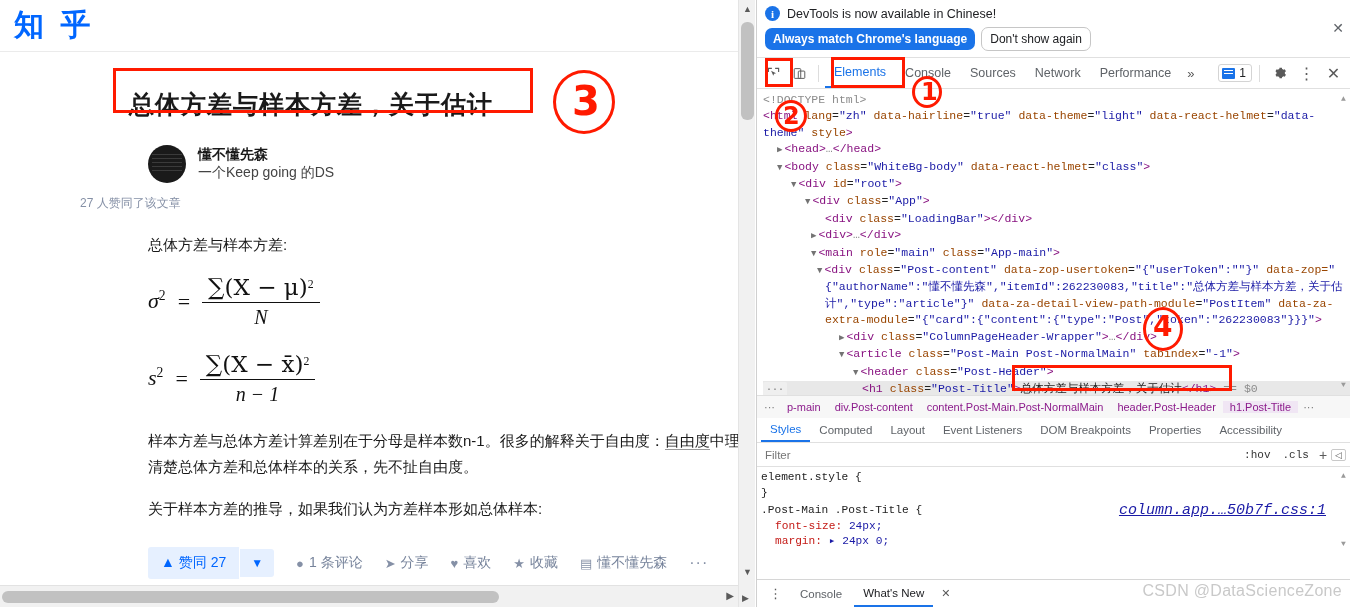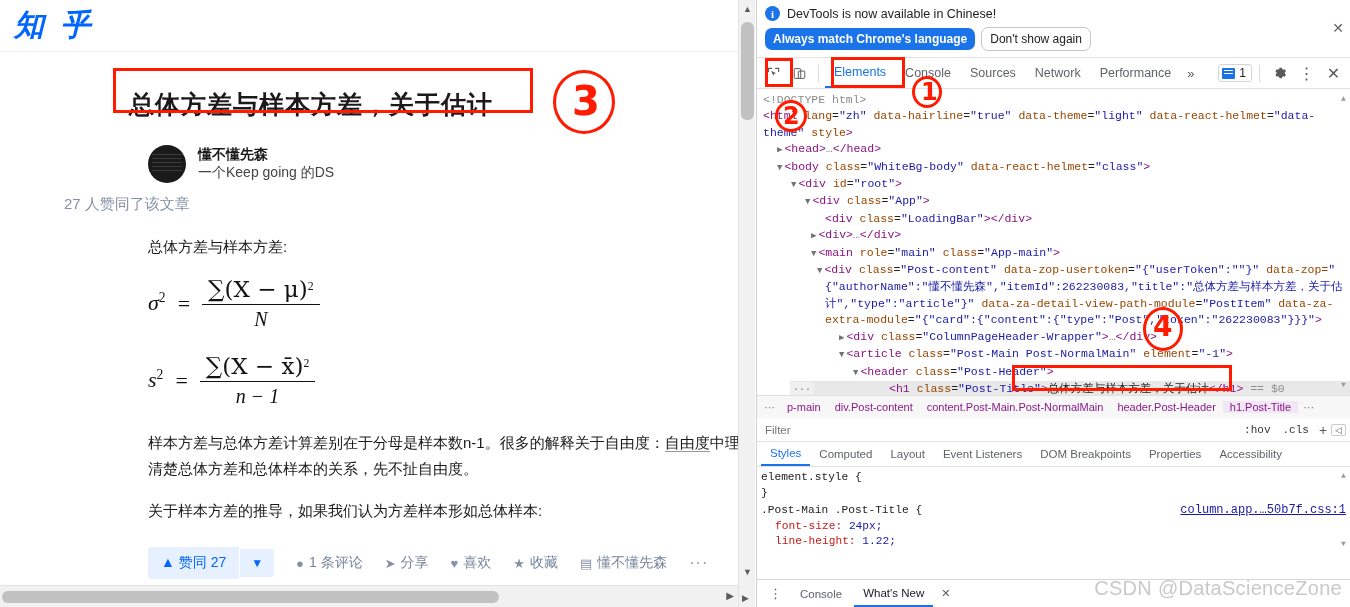--- a/index.html
+++ b/index.html
@@ -5,32 +5,32 @@
   * { box-sizing: border-box; }
   html, body { margin:0; padding:0; }
   body {
     width:1350px; height:607px;
     font-family:"Liberation Sans", sans-serif;
     background:#fff; overflow:hidden; position:relative;
   }
   
   #page { position:absolute; left:0; top:0; width:738px; height:607px; background:#fff; overflow:hidden; }
   #zh-header { height:52px; border-bottom:1px solid #ebebeb; display:flex; align-items:center; padding-left:14px; }
-  #zh-logo { color:#0066ff; font-size:30px; font-weight:700; letter-spacing:3px; font-family:"DejaVu Sans", sans-serif;font-style:italic; }
+  #zh-logo { color:#0066ff; font-size:30px; font-weight:700; letter-spacing:3px; font-family:"DejaVu Sans", sans-serif; }
   #zh-body { padding:16px 0 0 0; }
   .art-title-wrap { margin:10px 0 0 115px; width:420px; }
   .art-title { font-size:25px; font-weight:700; color:#1a1a1a; letter-spacing:1px; padding:10px 14px; }
   .author-row { display:flex; align-items:center; margin:14px 0 0 148px; }
   .avatar { width:38px; height:38px; border-radius:50%; background:#1a1a1a; position:relative; overflow:hidden; flex:none; }
   .avatar::after{ content:""; position:absolute; left:4px; top:9px; width:30px; height:20px;
     background:repeating-linear-gradient(to bottom, #555 0 1px, transparent 1px 4px); opacity:.55;}
   .author-text { margin-left:12px; }
   .author-name { font-size:14px; font-weight:700; color:#1a1a1a; line-height:17px; }
   .author-bio { font-size:14px; color:#444; line-height:19px; }
-  .votes-line { margin:12px 0 0 64px; font-size:15px; color:#8590a6; }
+  .votes-line { margin:12px 0 0 80px; font-size:12px; color:#8590a6; }
   .p-text { margin:20px 0 0 148px; font-size:15px; color:#1a1a1a; line-height:26px; width:600px; }
   .p-text .ul { border-bottom:1px solid #999; }
   .formula { margin:16px 3px 0 148px; font-family:"Liberation Serif", serif; color:#111; }
   .frac { display:inline-block; vertical-align:middle; text-align:center; }
   .frac .num { border-bottom:1.4px solid #111; padding:0 6px 2px 6px; display:block; }
   .frac .den { padding:3px 6px 0 6px; display:block; }
   .lhs { font-size:22px; font-style:italic; display:inline-block; vertical-align:middle; }
   .sumop { font-size:23px; font-family:"DejaVu Serif", serif; }
   .sup { font-size:.62em; vertical-align:super; font-style:normal; }
   .fnum { font-size:19px; }
@@ -77,60 +77,60 @@
   .msg-chip { display:flex; align-items:center; gap:4px; border:1px solid #d4d4d4; border-radius:3px; padding:1px 5px 1px 3px; }
   .msg-sq { width:13px; height:11px; background:#1a73e8; border-radius:1px; position:relative; }
   .msg-sq::after{content:"";position:absolute;left:2px;top:2px;width:9px;height:1.5px;background:#fff;box-shadow:0 3px 0 #fff;}
   .msg-n { font-size:12px; color:#202124; }
   
   #dom-tree { height:306px; overflow:hidden; padding:3px 0 0 6px; position:relative;
     font-family:"Liberation Mono", monospace; font-size:11.5px; line-height:16.4px; color:#222; }
   .tk { color:#881280; } .at { color:#994500; } .av { color:#1a1aa6; } .gry { color:#8c8c8c; } .txt { color:#222; }
   .tw { color:#737373; font-size:9px; margin-right:2px; }
   .row { white-space:pre-wrap; }
-  .hl-row { background:#e8e8e8;margin-left:27px; }
+  .hl-row { background:#e8e8e8; }
   .dots-badge { display:inline-block; background:#efefef; color:#777; font-size:10px; border-radius:2px; padding:0 3px; margin-right:3px;}
   
   #dt-crumb { height:23px; border-top:1px solid #e0e0e0; background:#f7f7f7; display:flex; align-items:center;
     font-size:11px; color:#8b1a8b; gap:0; padding-left:2px; overflow:hidden; }
   #dt-crumb .cb { padding:0 7px; white-space:nowrap; }
   #dt-crumb .cb.sel { background:#f0e6f4; }
   #dt-crumb .el { color:#777; padding:0 5px; }
   
   #st-tabs { height:25px; border-bottom:1px solid #e0e0e0; display:flex; align-items:center; padding-left:4px; }
   .st-tab { font-size:11.5px; color:#5f6368; padding:0 9px; height:24px; display:flex; align-items:center; }
   .st-tab.on { color:#1a73e8; border-bottom:2px solid #1a73e8; }
   #st-filter { height:24px; border-bottom:1px solid #e0e0e0; display:flex; align-items:center; padding:0 4px; }
   #st-filter .ph { font-size:11.5px; color:#757575; padding-left:4px; flex:1; }
   #st-filter .rg { font-family:"Liberation Mono", monospace; font-size:11px; color:#333; padding:0 6px; }
   #st-filter .plus { color:#5a5a5a; font-size:14px; padding:0 4px; }
   #st-filter .sidebtn { border:1px solid #c9c9c9; border-radius:2px; font-size:9px; color:#5a5a5a; padding:0 3px; }
   #st-body { font-family:"Liberation Mono", monospace; font-size:11.2px; line-height:15.5px;
     padding:3px 0 0 4px; height:85px; overflow:hidden; position:relative; }
   .cssel { color:#222; } .cprop { color:#c41a16; } .cval { color:#1a1aa6; }
-  .csrc { position:absolute; right:4px; color:#1a1aa6; text-decoration:underline; font-size:12px; }
+  .csrc { position:absolute; right:24px; color:#1a1aa6; text-decoration:underline; font-size:15px;font-style:italic; }
   .stsb { position:absolute; right:1px; top:0; width:9px; height:100%; }
   .stsb i { position:absolute; left:1px; color:#9a9a9a; font-size:8px; font-style:normal; }
   
   #dt-drawer { position:absolute; left:0; bottom:0; width:594px; height:28px; border-top:1px solid #d6d6d6;
     background:#fff; display:flex; align-items:center; padding-left:6px; gap:3px; }
   .dw-kebab { color:#5a5a5a; font-size:13px; padding:0 6px; letter-spacing:0; }
   .dw-tab { font-size:11.5px; color:#5f6368; padding:0 9px; height:27px; display:flex; align-items:center; }
   .dw-tab.on { color:#202124; border-bottom:2px solid #1a73e8; }
   .dw-x { font-size:11px; color:#5a5a5a; margin-left:5px; }
   
   .treesb { position:absolute; right:0; top:0; width:10px; height:100%; }
   .treesb i { position:absolute; left:1px; color:#9a9a9a; font-size:8px; font-style:normal; }
 
   
   .anno { position:absolute; pointer-events:none; }
   .rect { border:3px solid #ff1a00; }
   .circ { border:3px solid #ff1a00; border-radius:50%; }
   .hand { color:#ff1a00; font-family:"DejaVu Sans", sans-serif; font-weight:700; position:absolute; }
-  #watermark { position:absolute; right:8px; bottom:7px; font-size:20px; color:#c9c9c9;
+  #watermark { position:absolute; right:8px; bottom:7px; font-size:16px; color:#c9c9c9;
     font-family:"Liberation Sans", sans-serif; letter-spacing:.3px; }
 </style>
 </head>
 <body>
 
 <div id="page">
 
   <div id="zh-header">
     <div id="zh-logo">知 乎</div>
   </div>
@@ -284,21 +284,21 @@
     <div class="row" style="padding-left:62px;"><span class="tk">&lt;div</span> <span class="at">class</span>=<span class="av">"LoadingBar"</span><span class="tk">&gt;&lt;/div&gt;</span></div>
 
     <div class="row" style="padding-left:48px;"><span class="tw">▶</span><span class="tk">&lt;div&gt;</span><span class="gry">…</span><span class="tk">&lt;/div&gt;</span></div>
 
     <div class="row" style="padding-left:48px;"><span class="tw">▼</span><span class="tk">&lt;main</span> <span class="at">role</span>=<span class="av">"main"</span> <span class="at">class</span>=<span class="av">"App-main"</span><span class="tk">&gt;</span></div>
 
     <div class="row" style="padding-left:62px;text-indent:-8px;"><span class="tw">▼</span><span class="tk">&lt;div</span> <span class="at">class</span>=<span class="av">"Post-content"</span> <span class="at">data-zop-usertoken</span>=<span class="av">"{"userToken":""}"</span> <span class="at">data-zop=</span><span class="av">"{"authorName":"懂不懂先森","itemId":262230083,"title":"总体方差与样本方差，关于估计","type":"article"}"</span> <span class="at">data-za-detail-view-path-module</span>=<span class="av">"PostItem"</span> <span class="at">data-za-extra-module</span>=<span class="av">"{"card":{"content":{"type":"Post","token":"262230083"}}}"</span><span class="tk">&gt;</span></div>
 
     <div class="row" style="padding-left:76px;"><span class="tw">▶</span><span class="tk">&lt;div</span> <span class="at">class</span>=<span class="av">"ColumnPageHeader-Wrapper"</span><span class="tk">&gt;</span><span class="gry">…</span><span class="tk">&lt;/div&gt;</span></div>
 
-    <div class="row" style="padding-left:76px;"><span class="tw">▼</span><span class="tk">&lt;article</span> <span class="at">class</span>=<span class="av">"Post-Main Post-NormalMain"</span> <span class="at">element</span>=<span class="av">"-1"</span><span class="tk">&gt;</span></div>
+    <div class="row" style="padding-left:76px;"><span class="tw">▼</span><span class="tk">&lt;article</span> <span class="at">class</span>=<span class="av">"Post-Main Post-NormalMain"</span> <span class="at">tabindex</span>=<span class="av">"-1"</span><span class="tk">&gt;</span></div>
 
     <div class="row" style="padding-left:90px;"><span class="tw">▼</span><span class="tk">&lt;header</span> <span class="at">class</span>=<span class="av">"Post-Header"</span><span class="tk">&gt;</span></div>
 
     <div class="row hl-row" style="padding-left:0;"><span class="dots-badge">···</span><span style="display:inline-block;width:72px;"></span><span class="tk">&lt;h1</span> <span class="at">class</span>=<span class="av">"Post-Title"</span><span class="tk">&gt;</span><span class="txt">总体方差与样本方差，关于估计</span><span class="tk">&lt;/h1&gt;</span> <span class="gry">== $0</span></div>
 
     <div class="treesb">
       <i style="top:2px;">▲</i>
       <i style="bottom:2px;">▼</i>
     </div>
   </div>
@@ -306,48 +306,47 @@
   <div id="dt-crumb">
     <span class="el">···</span>
     <span class="cb">p-main</span>
     <span class="cb">div.Post-content</span>
     <span class="cb">content.Post-Main.Post-NormalMain</span>
     <span class="cb">header.Post-Header</span>
     <span class="cb sel">h1.Post-Title</span>
     <span class="el">···</span>
   </div>
 
-  <div id="st-filter">
-    <span class="ph">Filter</span>
-    <span class="rg">:hov</span>
-    <span class="rg">.cls</span>
-    <span class="plus">+</span>
-    <span class="sidebtn">◁</span>
-  </div>
-
   <div id="st-tabs">
     <span class="st-tab on">Styles</span>
     <span class="st-tab">Computed</span>
     <span class="st-tab">Layout</span>
     <span class="st-tab">Event Listeners</span>
     <span class="st-tab">DOM Breakpoints</span>
     <span class="st-tab">Properties</span>
     <span class="st-tab">Accessibility</span>
   </div>
 
+  <div id="st-filter">
+    <span class="ph">Filter</span>
+    <span class="rg">:hov</span>
+    <span class="rg">.cls</span>
+    <span class="plus">+</span>
+    <span class="sidebtn">◁</span>
+  </div>
+
   <div id="st-body">
     <div>
       <div class="cssel">element.style {</div>
       <div class="cssel">}</div>
     </div>
     <div style="position:relative;margin-top:2px;">
       <div class="cssel">.Post-Main .Post-Title {</div>
       <span class="csrc" style="top:0;">column.app.…50b7f.css:1</span>
       <div style="padding-left:14px;"><span class="cprop">font-size</span><span class="cprop">: </span><span class="cval">24px;</span></div>
-      <div style="padding-left:14px;"><span class="cprop">line-height</span><span class="cprop">: </span><span class="cval">1.22;</span></div>
       <div style="padding-left:14px;"><span class="cprop">margin</span><span class="cprop">: </span><span class="cval">▸ 24px 0;</span></div>
     </div>
     <div class="stsb">
       <i style="top:1px;">▲</i>
       <i style="bottom:1px;">▼</i>
     </div>
   </div>
 
   <div id="dt-drawer">
     <span class="dw-kebab">⋮</span>

